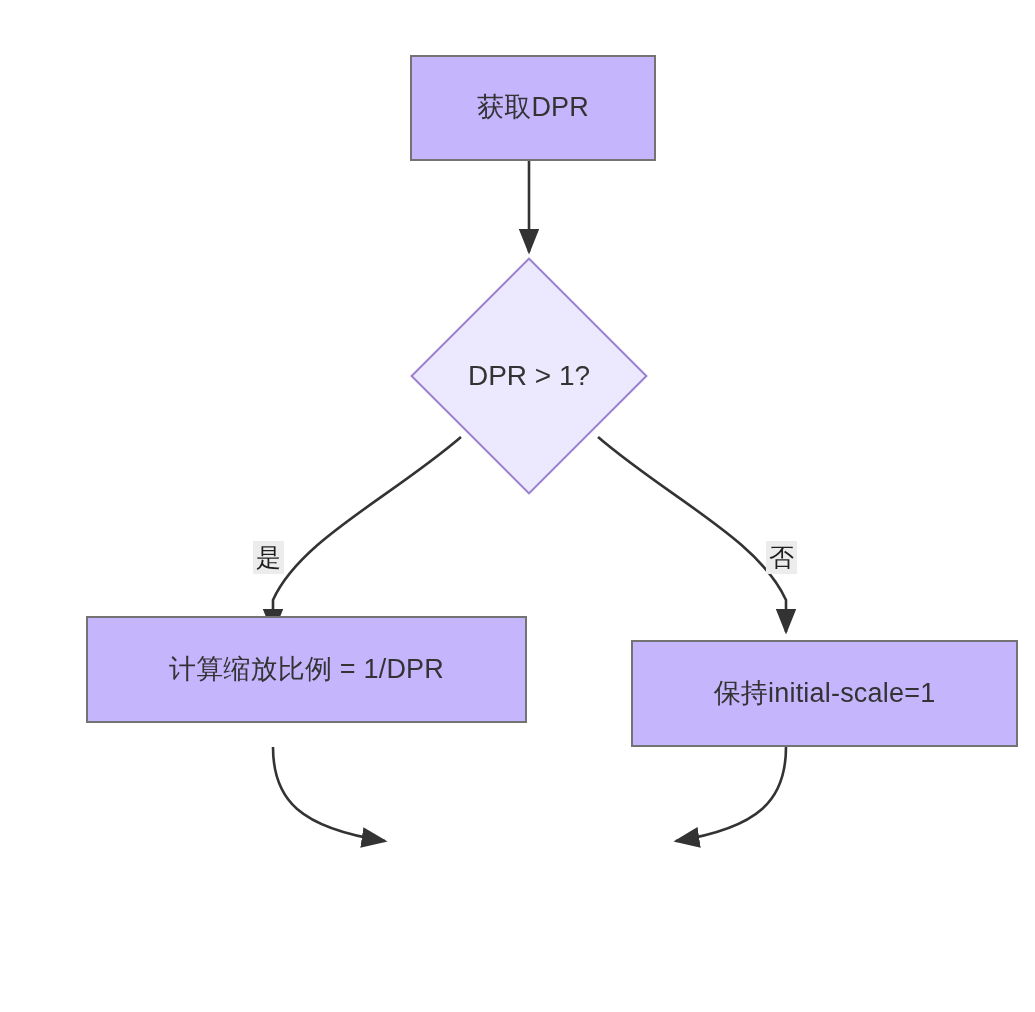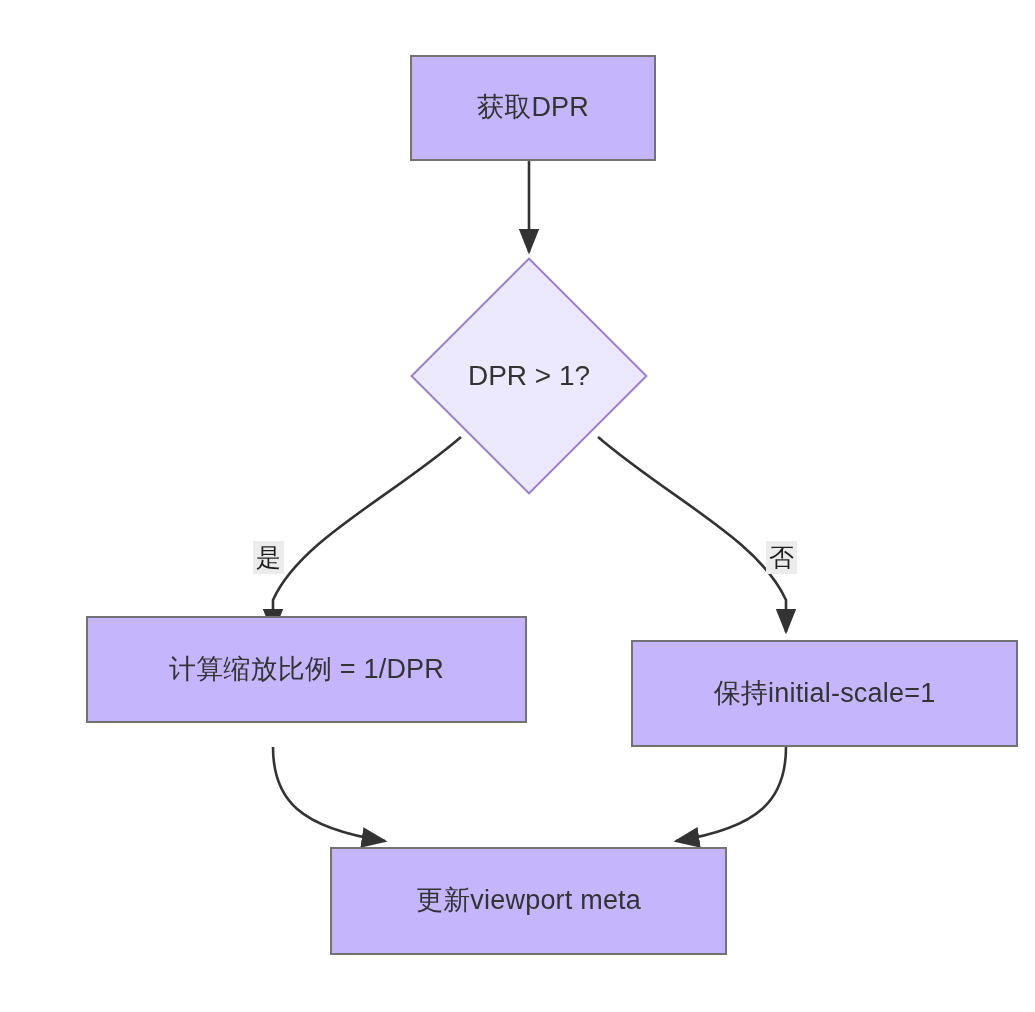--- a/index.html
+++ b/index.html
@@ -122,17 +122,14 @@
   <div class="edge-label" style="left:766px; top:541px;">否</div>
 
   <div class="flow-node node-process" style="left:54px; top:616px; width:441px; height:107px;margin-left:32px;">
     <span>计算缩放比例 = 1/DPR</span>
   </div>
 
   <div class="flow-node node-process" style="left:623px; top:640px; width:387px; height:107px;margin-left:8px;">
     <span>保持initial-scale=1</span>
   </div>
 
-  <div class="flow-node node-process" style="left:330px; top:847px; width:397px; height:108px;">
-    <span>更新viewport meta</span>
-  </div>
 
 </div>
 
 </body></html>

